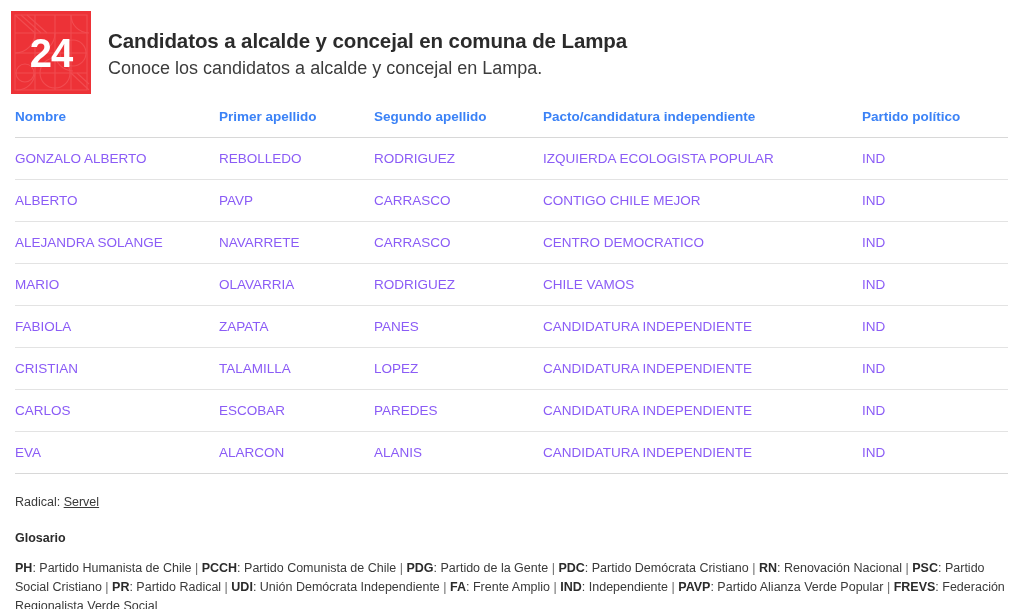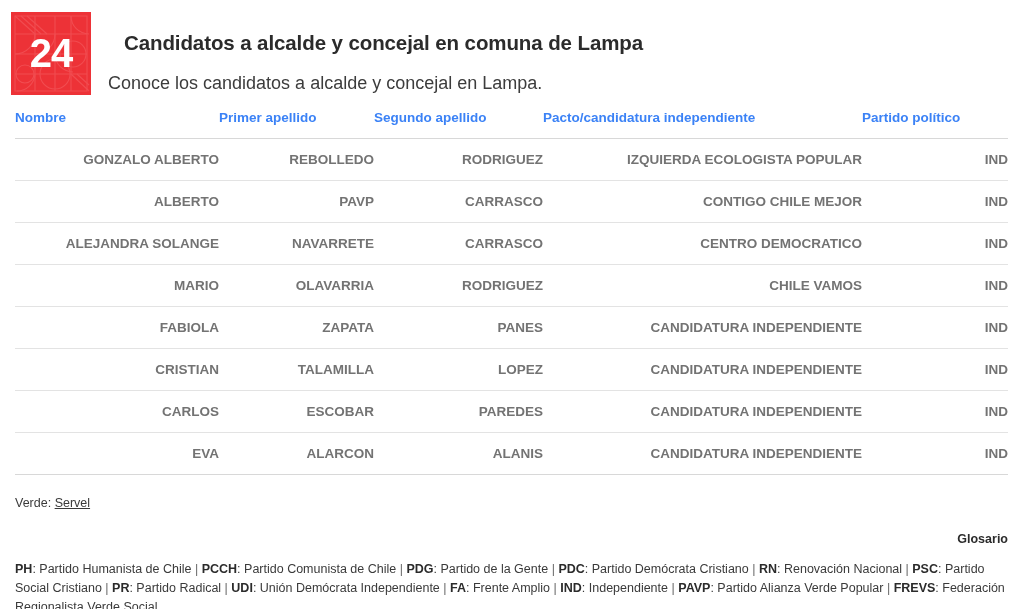--- a/index.html
+++ b/index.html
@@ -52,21 +52,21 @@
   }
   .header-text {
     padding-left: 17px;
     padding-top: 3px;
   }
   .title {
     font-size: 20.5px;
     font-weight: bold;
     color: #2b2b2b;
     line-height: 1.25;
-    margin: 16px;
+    margin: 0;
     letter-spacing: -0.1px;
   }
   .subtitle {
     font-size: 18px;
     font-weight: normal;
     color: #3c3c3c;
     line-height: 1.3;
     margin: 3px 0 0 0;
   }
 
@@ -82,24 +82,24 @@
   table.cand th {
     text-align: left;
     font-size: 13.5px;
     font-weight: bold;
     color: #3b82f6;
     padding: 0 0 13px 0;
     vertical-align: bottom;
     border-bottom: 1px solid #d8d8d8;
   }
   table.cand td {
-    text-align: right;
+    text-align: left;
     font-size: 13.5px;
-    font-weight: bold;
-    color: #737373;
+    font-weight: normal;
+    color: #8b5cf6;
     padding: 13px 0 13px 0;
     border-bottom: 1px solid #e3e3e3;
     vertical-align: middle;
     white-space: nowrap;
     overflow: hidden;
   }
   table.cand tr.last-row td { border-bottom: 1px solid #d8d8d8; }
   col.c0 { width: 204px; }
   col.c1 { width: 155px; }
   col.c2 { width: 169px; }
@@ -117,21 +117,20 @@
   .source-link {
     color: #3a3a3a;
     text-decoration: underline;
     cursor: pointer;
   }
   .glossary-title {
     margin: 18px 0 0 0;
     font-size: 12.5px;
     font-weight: bold;
     color: #2b2b2b;
-    text-align: right;
   }
   .glossary-body {
     margin: 12px 0 0 0;
     font-size: 12.5px;
     color: #3a3a3a;
     line-height: 1.52;
     max-width: 990px;
   }
   .glossary-body b { font-weight: bold; color: #2b2b2b; }
   .sep { color: #6a6a6a; }
@@ -247,18 +246,18 @@
           <td>ALANIS</td>
           <td>CANDIDATURA INDEPENDIENTE</td>
           <td>IND</td>
         </tr>
       </tbody>
   </table>
 </div>
 
 <div class="footer">
   <p class="source-line">
-    <span>Verde:</span>
+    <span>Radical:</span>
     <span class="source-link">Servel</span>
   </p>
   <p class="glossary-title">Glosario</p>
   <p class="glossary-body" id="glossary-body"><b>PH</b><span>: Partido Humanista de Chile</span><span class="sep"> | </span><b>PCCH</b><span>: Partido Comunista de Chile</span><span class="sep"> | </span><b>PDG</b><span>: Partido de la Gente</span><span class="sep"> | </span><b>PDC</b><span>: Partido Demócrata Cristiano</span><span class="sep"> | </span><b>RN</b><span>: Renovación Nacional</span><span class="sep"> | </span><b>PSC</b><span>: Partido Social Cristiano</span><span class="sep"> | </span><b>PR</b><span>: Partido Radical</span><span class="sep"> | </span><b>UDI</b><span>: Unión Demócrata Independiente</span><span class="sep"> | </span><b>FA</b><span>: Frente Amplio</span><span class="sep"> | </span><b>IND</b><span>: Independiente</span><span class="sep"> | </span><b>PAVP</b><span>: Partido Alianza Verde Popular</span><span class="sep"> | </span><b>FREVS</b><span>: Federación Regionalista Verde Social</span></p>
 </div>
 
 </body></html>

